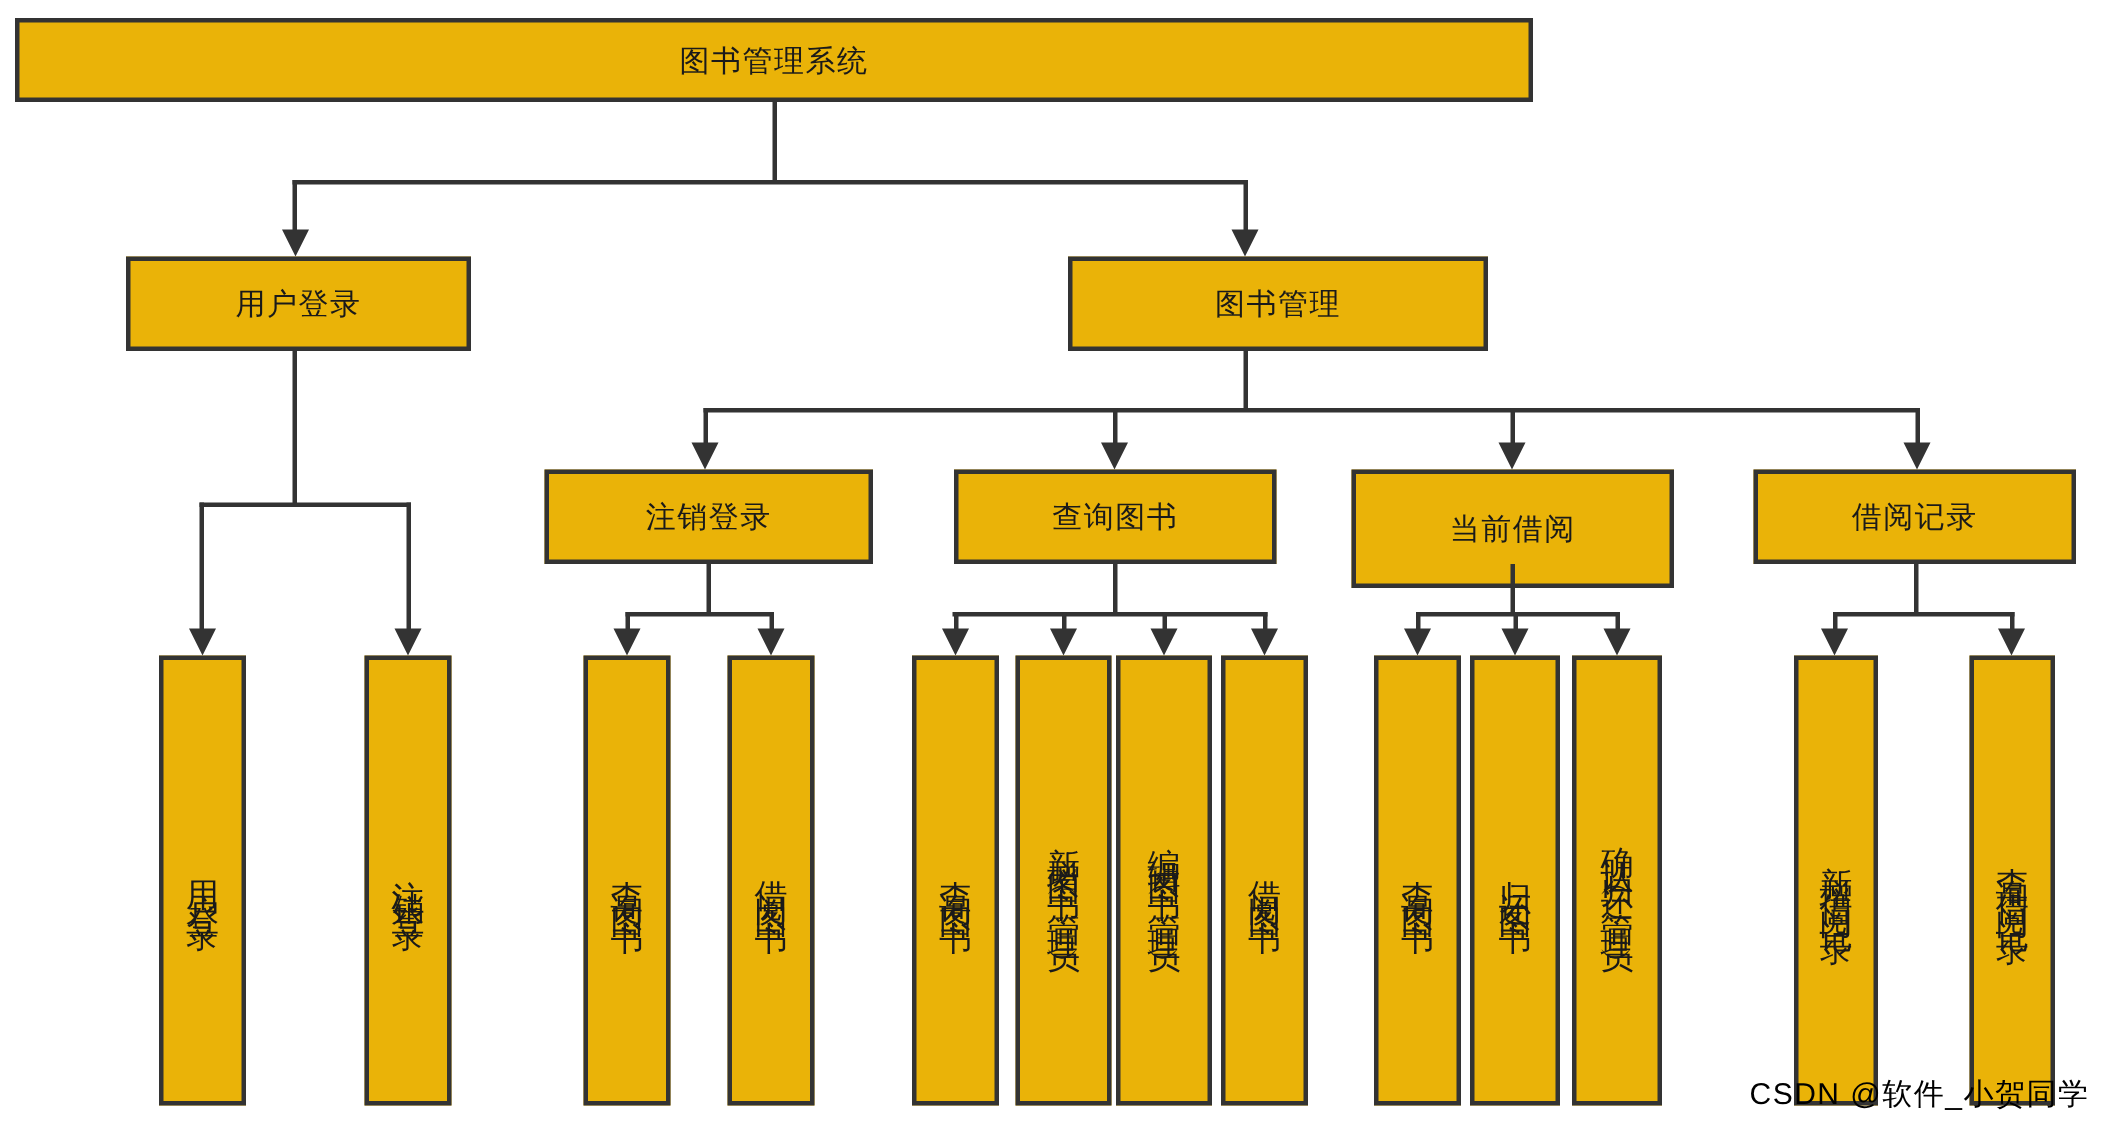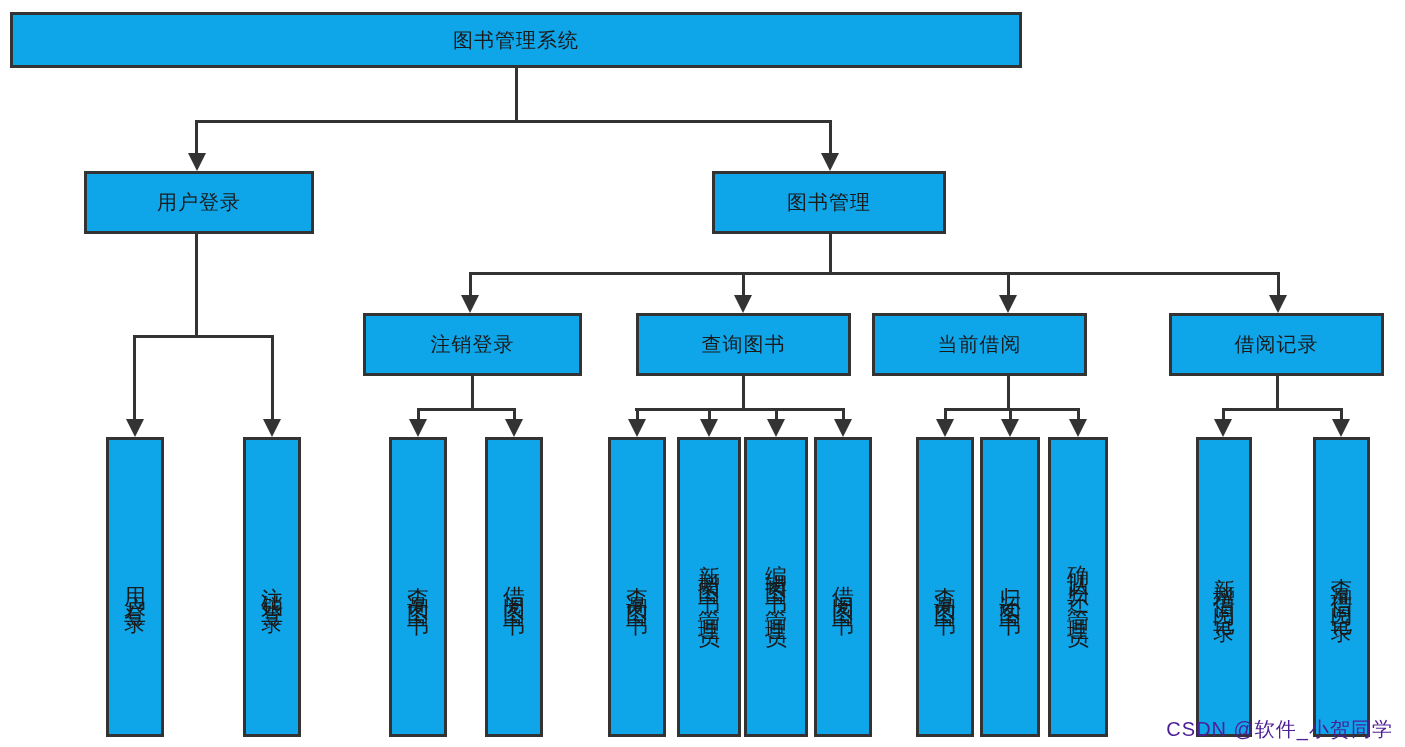--- a/index.html
+++ b/index.html
@@ -9,21 +9,21 @@
     font-family: "Liberation Sans", "DejaVu Sans", sans-serif;
     position: relative;
     overflow: hidden;
   }
   .canvas { position: absolute; left: 0; top: 0; width: 1405px; height: 747px; }
 
   
   .node {
     position: absolute;
     border: 3px solid #333333;
-    background: #0ea5e9;
+    background: #eab308;
     display: flex;
     align-items: center;
     justify-content: center;
     box-sizing: border-box;
     color: #1a1a1a;
   }
   .node.h { font-size: 20px; letter-spacing: 1px; }
   .node.leaf { font-size: 22px; }
   .vtext {
     writing-mode: vertical-rl;
@@ -40,52 +40,52 @@
     position: absolute; width: 0; height: 0;
     border-left: 9px solid transparent;
     border-right: 9px solid transparent;
     border-top: 18px solid #333333;
   }
 
   .watermark {
     position: absolute;
     right: 12px; bottom: 4px;
     font-size: 20px;
-    color: #4c1d95;
+    color: #000000;
     letter-spacing: 1px;
     z-index: 5;
     white-space: nowrap;
   }
 </style>
 </head>
 <body>
 
 <div class="canvas">
 
   <div class="node h" style="left:10px; top:12px; width:1012px; height:56px;">
     <span>图书管理系统</span>
   </div>
 
   <div class="node h" style="left:84px; top:171px; width:230px; height:63px;">
     <span>用户登录</span>
   </div>
 
-  <div class="node h" style="left:712px; top:171px; width:234px; height:63px;">
+  <div class="node h" style="left:712px; top:171px; width:280px; height:63px;">
     <span>图书管理</span>
   </div>
 
   <div class="node h" style="left:363px; top:313px; width:219px; height:63px;">
     <span>注销登录</span>
   </div>
 
   <div class="node h" style="left:636px; top:313px; width:215px; height:63px;">
     <span>查询图书</span>
   </div>
 
-  <div class="node h" style="left:872px; top:313px; width:215px; height:63px;">
+  <div class="node h" style="left:901px; top:313px; width:215px; height:79px;">
     <span>当前借阅</span>
   </div>
 
   <div class="node h" style="left:1169px; top:313px; width:215px; height:63px;">
     <span>借阅记录</span>
   </div>
 
   <div class="node leaf" style="left:106px; top:437px; width:58px; height:300px;">
     <span class="vtext">用户登录</span>
   </div>

